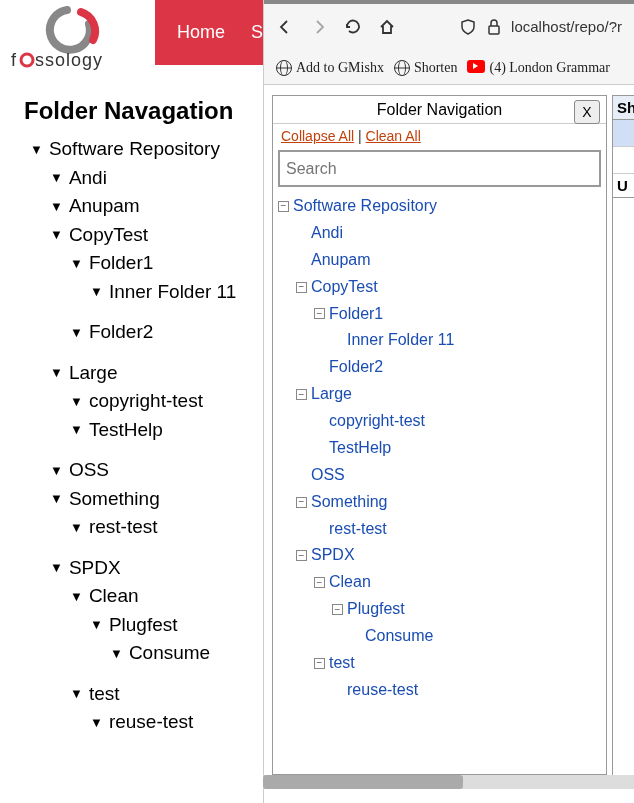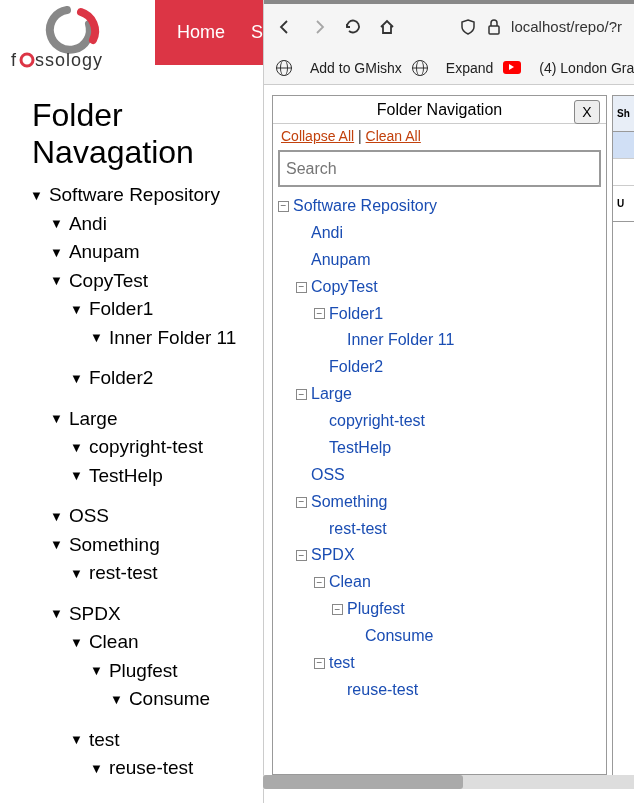--- a/index.html
+++ b/index.html
@@ -5,38 +5,38 @@
 * { box-sizing: border-box; margin: 0; padding: 0; }
 body { font-family: sans-serif; width: 634px; height: 803px; overflow: hidden; position: relative; background: #fff; }
 
 .left-panel { position: absolute; left: 0; top: 0; width: 263px; height: 100%; background: #fff; }
 .header-row { display: flex; align-items: flex-start; height: 77px; }
 .logo-area { width: 158px; height: 77px; display: flex; align-items: center; justify-content: center; }
 .logo-svg { width: 140px; height: 70px; }
 .nav-bar { background: #dc3545; height: 65px; flex: 1; display: flex; align-items: center; padding-left: 22px; }
 .nav-item { color: #fff; font-size: 18px; }
 
-.left-title { font-size: 32px; font-weight: normal; margin: 20px 0 10px 32px; }
+.left-title { font-size: 24px; font-weight: bold; margin: 20px 0 10px 24px; }
 .left-tree { padding: 0 10px 0 30px; font-size: 19px; line-height: 1.5; }
 .lt-0 { margin-left: 0; }
 .lt-1 { margin-left: 20px; }
 .lt-2 { margin-left: 40px; }
 .lt-3 { margin-left: 60px; }
 .lt-4 { margin-left: 80px; }
 .left-tree .row { display: flex; align-items: center; gap: 6px; white-space: nowrap; }
 .left-tree .arrow { font-size: 13px; }
 .spacer { height: 12px; }
 
 .right-panel { position: absolute; left: 263px; top: 0; width: 371px; height: 100%; background: #fff; border-left: 1px solid #ccc; }
 .browser-chrome { height: 85px; background: #f5f5f5; border-bottom: 1px solid #ccc; }
 .chrome-row1 { display: flex; align-items: center; height: 50px; padding: 0 12px; gap: 16px; border-top: 4px solid #888; }
 .chrome-icon { width: 18px; height: 18px; display: flex; align-items: center; justify-content: center; color: #333; }
 .url-area { display: flex; align-items: flex-start; gap: 8px; margin-left: auto; color: #333; font-size: 15px; }
 .chrome-row2 { display: flex; align-items: center; height: 35px; padding: 0 12px; gap: 10px; font-size: 14px; color: #222; }
-.bm-item { display: flex; align-items: center; gap: 18px; white-space: nowrap; }
+.bm-item { display: flex; gap: 4px; white-space: nowrap; font-family: Liberation Serif, serif; }
 .bm-globe { width: 16px; height: 16px; border: 1.5px solid #333; border-radius: 50%; position: relative; }
 .bm-globe::before { content: ''; position: absolute; left: 50%; top: -1px; bottom: -1px; width: 6px; border: 1.5px solid #333; border-radius: 50%; border-top: none; border-bottom: none; transform: translateX(-50%); }
 .bm-globe::after { content: ''; position: absolute; top: 50%; left: -1px; right: -1px; border-top: 1.5px solid #333; transform: translateY(-50%); }
 .yt-icon { width: 18px; height: 13px; background: #f00; border-radius: 3px; position: relative; }
 .yt-icon::after { content: ''; position: absolute; left: 6px; top: 3px; border-left: 5px solid #fff; border-top: 3.5px solid transparent; border-bottom: 3.5px solid transparent; }
 
 .content-area { padding: 10px 0 4px 8px; position: relative; }
 .nav-panel { border: 1px solid #999; width: 335px; height: 680px; background: #fff; position: relative; }
 .nav-title-bar { height: 28px; display: flex; align-items: center; justify-content: center; border-bottom: 1px solid #ccc; font-size: 16px; position: relative; }
 .close-btn { position: absolute; right: 6px; top: 4px; width: 26px; height: 24px; border: 1px solid #888; background: #eee; display: flex; align-items: center; justify-content: center; font-size: 14px; cursor: pointer; border-radius: 3px; }
@@ -47,21 +47,21 @@
 
 .right-tree { padding: 4px 5px; font-size: 16px; line-height: 1.68; }
 .right-tree .trow { display: flex; align-items: center; white-space: nowrap; }
 .right-tree .tnode { color: #1a4db3; cursor: pointer; }
 .expander { width: 11px; height: 11px; border: 1px solid #888; background: #fff; display: inline-flex; align-items: center; justify-content: center; font-size: 10px; line-height: 1; margin-right: 4px; color: #555; cursor: pointer; }
 .pad { display: inline-block; }
 .rp-0 { width: 0px; } .rp-1 { width: 18px; } .rp-2 { width: 36px; } .rp-3 { width: 54px; } .rp-4 { width: 72px; }
 .noexp { width: 15px; display: inline-block; }
 
 .right-edge { position: absolute; left: 612px; top: 95px; width: 22px; height: 680px; border-left: 1px solid #999; border-top: 1px solid #999; background: #fff; overflow: hidden; }
-.edge-header { height: 36px; background: #e8eef7; border-bottom: 1px solid #999; font-size: 10px; padding-left: 4px; display: flex; align-items: center; font-weight: bold; }
+.edge-header { height: 24px; background: #e8eef7; border-bottom: 1px solid #999; font-size: 15px; padding-left: 4px; display: flex; align-items: center; font-weight: bold; }
 .edge-row { height: 27px; border-bottom: 1px solid #ccc; }
 .edge-blue { background: #d0dff5; }
 
 .hscroll { position: absolute; left: 263px; bottom: 14px; width: 371px; height: 14px; background: #ddd; }
 .hscroll-thumb { position: absolute; left: 0; top: 0; height: 100%; width: 200px; background: #aaa; border-radius: 3px; }
 </style>
 </head>
 <body>
 
 <div class="left-panel">
@@ -207,21 +207,21 @@
         <span>localhost/repo/?r</span>
       </div>
     </div>
     <div class="chrome-row2">
       <div class="bm-item">
           <span class="bm-globe"></span>
           <span>Add to GMishx</span>
         </div>
       <div class="bm-item">
           <span class="bm-globe"></span>
-          <span>Expand</span>
+          <span>Shorten</span>
         </div>
       <div class="bm-item">
           <span class="yt-icon"></span>
           <span>(4) London Grammar</span>
         </div>
     </div>
   </div>
 
   <div class="content-area">
     <div class="nav-panel">

